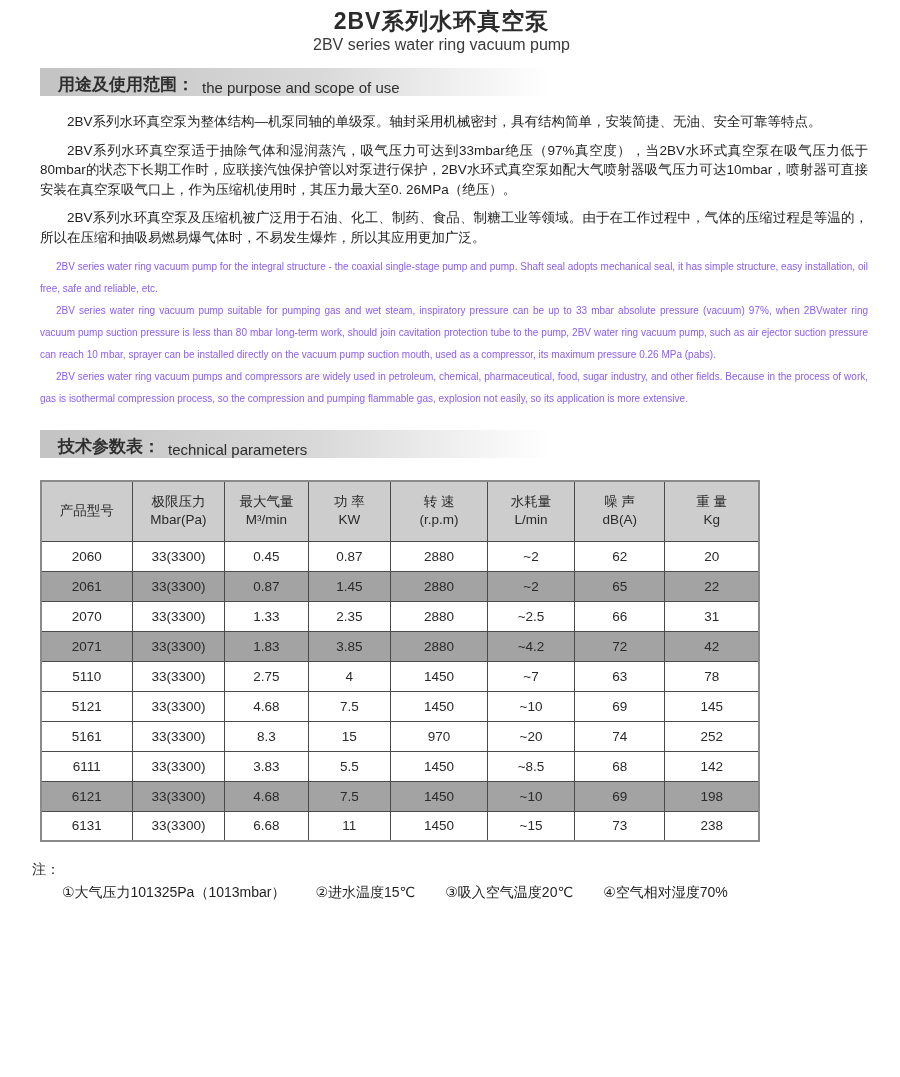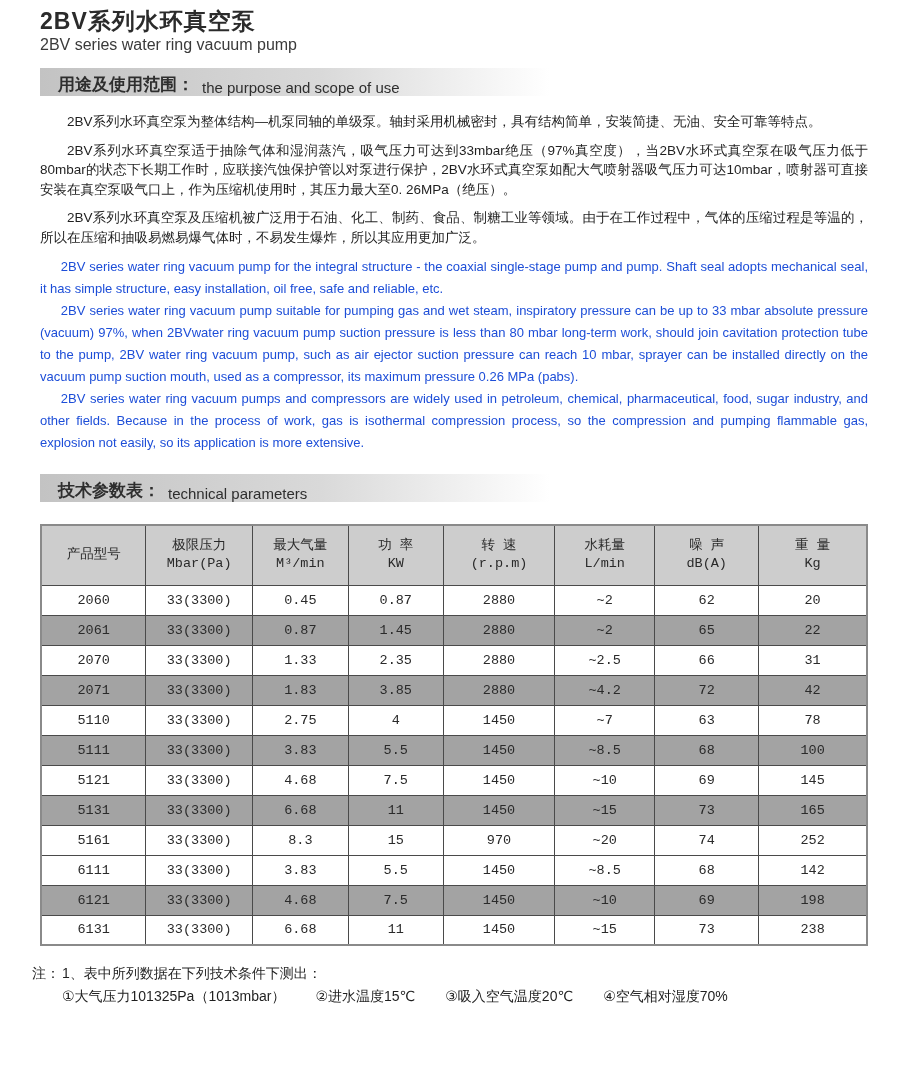--- a/index.html
+++ b/index.html
@@ -8,21 +8,21 @@
     width: 900px;
     height: 1077px;
     font-family: "Liberation Sans", "DejaVu Sans", sans-serif;
     color: #222;
     position: relative;
     overflow: hidden;
   }
   .page { padding: 8px 32px 0 40px; }
 
   
-  .title-block { text-align: left; padding-right: 25px; }
+  .title-block { text-align: center; padding-right: 25px; }
   .title-zh { font-size: 23px; font-weight: bold; color: #2b2b2b; letter-spacing: 1px; line-height: 26px; }
   .title-en { font-size: 16px; color: #3a3a3a; line-height: 22px; }
 
   
   .section-bar {
     margin-top: 12px;
     width: 510px;
     height: 28px;
     padding-left: 18px;
     display: flex;
@@ -37,34 +37,33 @@
   .zh-paras p {
     font-size: 13.5px;
     line-height: 19.5px;
     color: #1f1f1f;
     text-indent: 2em;
     text-align: justify;
     margin-bottom: 9px;
   }
   .en-paras { margin-top: 6px; }
   .en-paras p {
-    font-size: 13px;
+    font-size: 10px;
     line-height: 22px;
-    color: #1d4ed8;
+    color: #8b5cf6;
     text-indent: 1.6em;
     text-align: justify;
   }
 
   
   .tbl-wrap { margin-top: 22px; }
   table {
-    width: 828px;
+    width: 720px;
     border-collapse: collapse;
     border: 2px solid #8a8a8a;
-    font-family: Liberation Mono, monospace;
   }
   th, td {
     border: 1px solid #4a4a4a;
     text-align: center;
     font-size: 13.5px;
     color: #2a2a2a;
   }
   thead th {
     background: #cdcdcd;
     height: 60px;
@@ -203,49 +202,29 @@
           <tr>
             <td>5110</td>
             <td>33(3300)</td>
             <td>2.75</td>
             <td>4</td>
             <td>1450</td>
             <td>~7</td>
             <td>63</td>
             <td>78</td>
           </tr>
-          <tr class="alt">
-            <td>5111</td>
-            <td>33(3300)</td>
-            <td>3.83</td>
-            <td>5.5</td>
-            <td>1450</td>
-            <td>~8.5</td>
-            <td>68</td>
-            <td>100</td>
-          </tr>
           <tr>
             <td>5121</td>
             <td>33(3300)</td>
             <td>4.68</td>
             <td>7.5</td>
             <td>1450</td>
             <td>~10</td>
             <td>69</td>
             <td>145</td>
-          </tr>
-          <tr class="alt">
-            <td>5131</td>
-            <td>33(3300)</td>
-            <td>6.68</td>
-            <td>11</td>
-            <td>1450</td>
-            <td>~15</td>
-            <td>73</td>
-            <td>165</td>
           </tr>
           <tr>
             <td>5161</td>
             <td>33(3300)</td>
             <td>8.3</td>
             <td>15</td>
             <td>970</td>
             <td>~20</td>
             <td>74</td>
             <td>252</td>
@@ -280,21 +259,20 @@
             <td>73</td>
             <td>238</td>
           </tr>
         </tbody>
     </table>
   </div>
 
   <div class="notes">
     <div class="row">
       <span class="prefix">注：</span>
-      <span>1、表中所列数据在下列技术条件下测出：</span>
     </div>
     <div class="row">
       <span class="prefix"></span>
       <span class="conditions">
           <span>①大气压力101325Pa（1013mbar）</span>
           <span>②进水温度15℃</span>
           <span>③吸入空气温度20℃</span>
           <span>④空气相对湿度70%</span>
         </span>
     </div>

